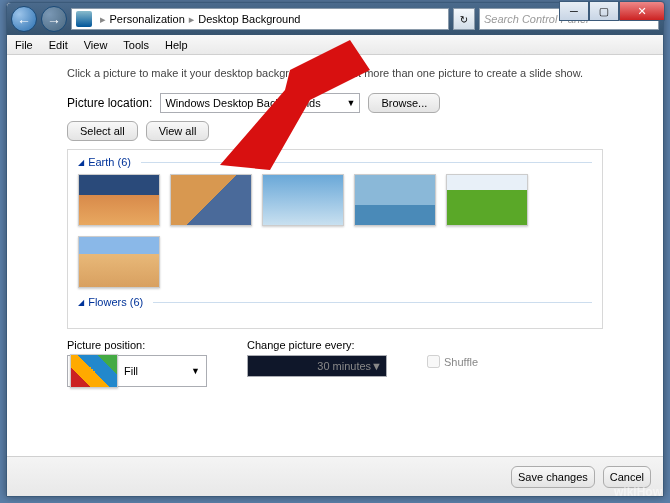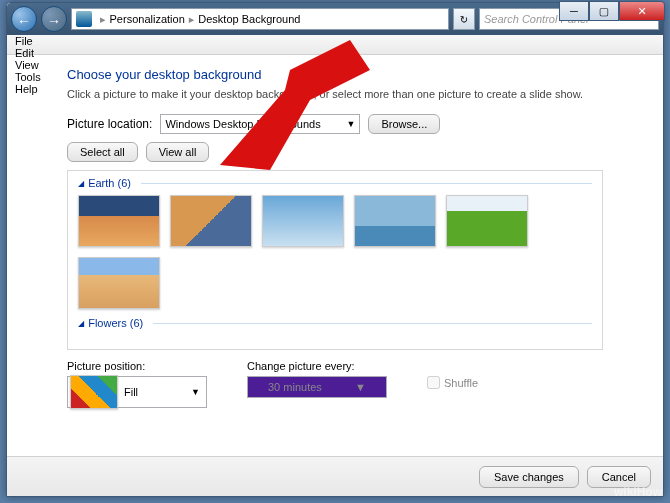--- a/index.html
+++ b/index.html
@@ -18,21 +18,21 @@
 .navbtn { width: 26px; height: 26px; border-radius: 50%; background: radial-gradient(circle at 30% 30%, #9cc4ea, #2a6fb0); border: 1px solid #1a4a78; display: flex; align-items: center; justify-content: center; color: #fff; font-size: 14px; cursor: pointer; }
 .navbtn.fwd { background: radial-gradient(circle at 30% 30%, #7a98b5, #4a6880); }
 .addrbar { flex: 1; height: 22px; background: #fff; border: 1px solid #8a9aaa; display: flex; align-items: center; padding: 0 4px; font-size: 11px; }
 .addrbar .icon { width: 16px; height: 16px; background: linear-gradient(#8bc,#059); margin-right: 4px; border-radius: 2px; }
 .addrbar .crumb { color: #000; }
 .addrbar .sep { color: #888; margin: 0 4px; }
 .searchbar { width: 180px; height: 22px; background: #fff; border: 1px solid #8a9aaa; padding: 0 4px; font-size: 11px; color: #999; font-style: italic; display: flex; align-items: center; }
 .smallbtn { width: 22px; height: 22px; background: linear-gradient(#f4f8fc,#d2dde8); border: 1px solid #8a9aaa; font-size: 10px; cursor: pointer; }
 
 
-.menubar { height: 20px; background: linear-gradient(#f8f8f8,#eaeaea); border-bottom: 1px solid #d0d0d0; display: flex; font-size: 11px; flex-direction: column; }
+.menubar { height: 20px; background: linear-gradient(#f8f8f8,#eaeaea); border-bottom: 1px solid #d0d0d0; display: flex; align-items: center; font-size: 11px; }
 .menubar span { padding: 0 8px; cursor: pointer; }
 
 
 .content { padding: 12px 60px 8px 60px; }
 .h1 { color: #003399; font-size: 13px; font-weight: normal; margin-bottom: 6px; }
 .sub { font-size: 11px; color: #444; margin-bottom: 14px; }
 
 .row { display: flex; align-items: center; gap: 8px; margin-bottom: 8px; font-size: 11px; }
 .label { font-size: 12px; }
 .combo { flex: 0 0 200px; height: 20px; border: 1px solid #abadb3; background: #fff; padding: 0 4px; font-size: 11px; display: flex; align-items: center; justify-content: space-between; cursor: pointer; }
@@ -53,26 +53,26 @@
 .thumb.green { background: linear-gradient(#e8f0f8 30%, #5aa828 30%); }
 .thumb.desert { background: linear-gradient(#8ab8e8 35%, #e8b878 35%, #d8a060); }
 .thumb.fill { background: linear-gradient(45deg,#c22 25%,#fa0 25% 50%,#28c 50% 75%,#4a4 75%); }
 
 
 .opts { display: flex; gap: 40px; font-size: 11px; }
 .optcol .lbl { margin-bottom: 4px; display: block; }
 .poscombo { width: 140px; height: 32px; border: 1px solid #abadb3; display: flex; align-items: center; padding: 2px; gap: 6px; cursor: pointer; }
 .poscombo .thumb { width: 48px; height: 34px; }
 .poscombo .arrow { margin-left: auto; font-size: 9px; padding-right: 4px; }
-.timecombo { width: 140px; height: 22px; border: 1px solid #abadb3; background: #4c1d95; color: #888; padding: 0 20px; display: flex; align-items: center; justify-content: space-between; font-size: 11px; }
+.timecombo { width: 140px; height: 22px; border: 1px solid #abadb3; background: #0f172a; color: #888; padding: 0 4px; display: flex; align-items: center; justify-content: flex-end; font-size: 11px; }
 .chkrow { display: flex; align-items: center; gap: 4px; color: #888; margin-top: 4px; }
 
 
 .footer { position: absolute; bottom: 0; left: 0; right: 0; height: 40px; background: linear-gradient(#f4f4f4,#e8e8e8); border-top: 1px solid #d0d0d0; display: flex; align-items: center; justify-content: flex-end; padding: 0 12px; gap: 8px; }
-.footer .wbtn { height: 22px; padding: 0 14px; }
+.footer .wbtn { height: 22px; padding: 0 6px; }
 
 
 .arrow-overlay { position: absolute; top: 30px; left: 120px; pointer-events: none; z-index: 100; }
 
 .watermark { position: absolute; bottom: 4px; right: 8px; color: rgba(255,255,255,.5); font-size: 12px; font-weight: bold; z-index: 200; }
 </style>
 </head>
 <body>
 
 <div class="window">
@@ -98,21 +98,20 @@
 
   <div class="menubar">
     <span>File</span>
     <span>Edit</span>
     <span>View</span>
     <span>Tools</span>
     <span>Help</span>
   </div>
 
   <div class="content">
-    <div class="h1">Choose your desktop background</div>
     <div class="sub">Click a picture to make it your desktop background, or select more than one picture to create a slide show.</div>
 
     <div class="row">
       <span class="label">Picture location:</span>
       <div class="combo">
         <span>Windows Desktop Backgrounds</span>
         <span class="arrow">▼</span>
       </div>
       <button class="wbtn">Browse...</button>
     </div>

